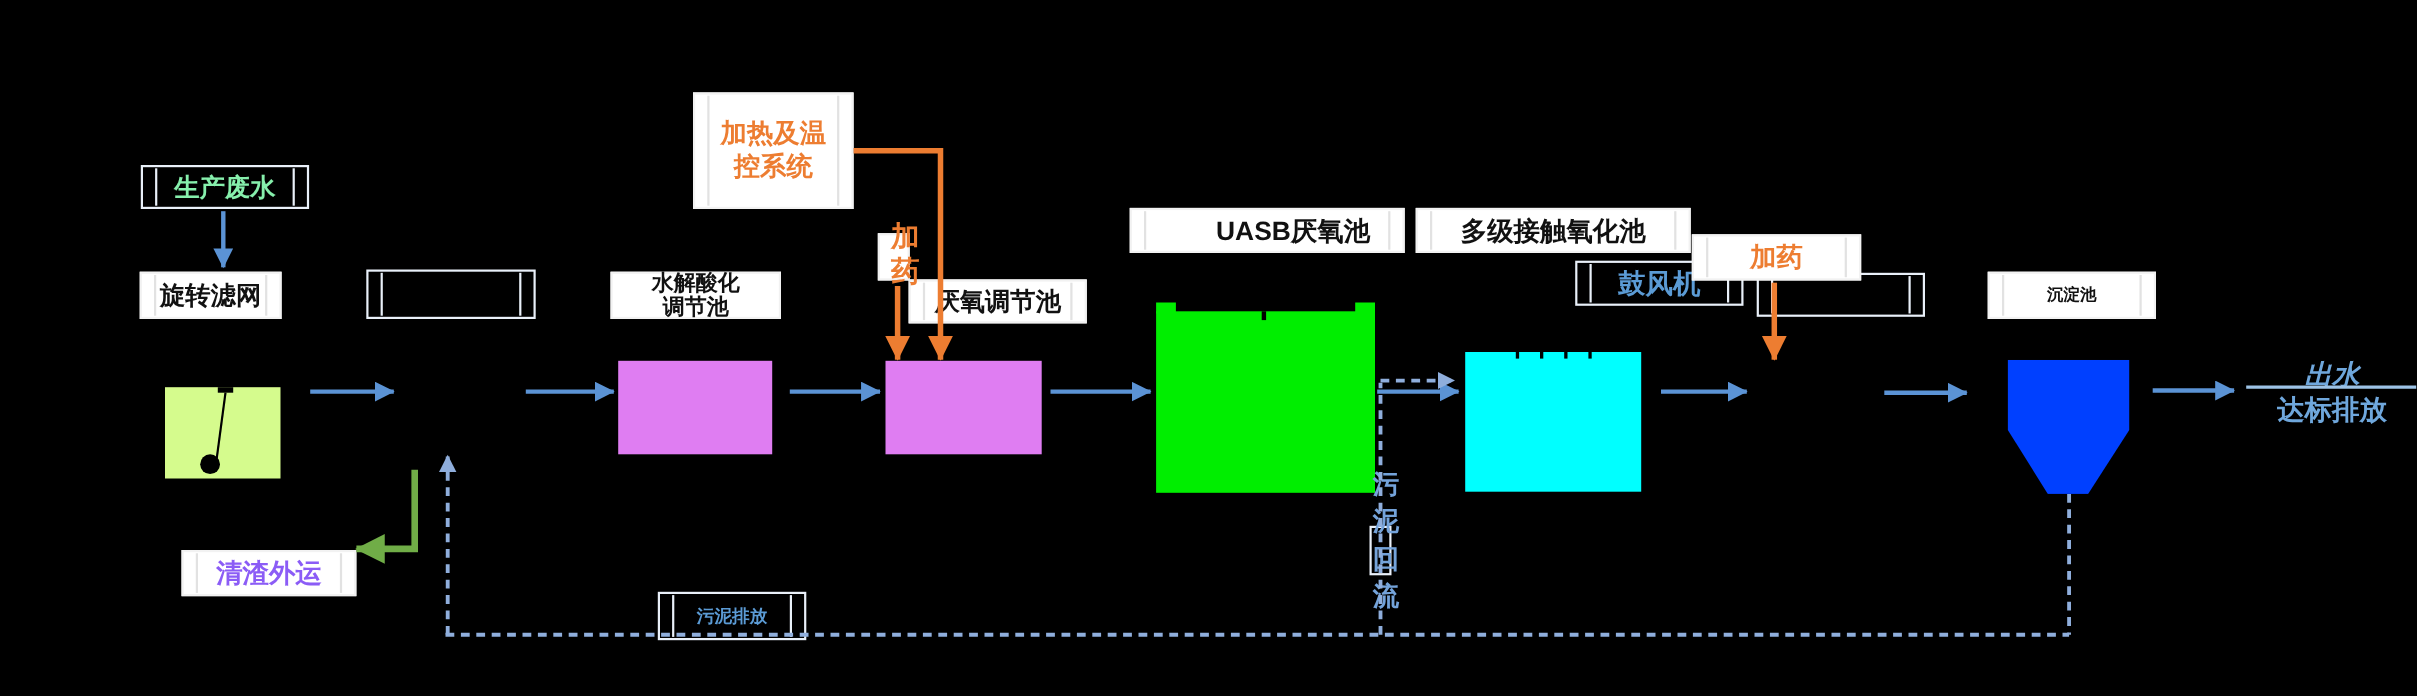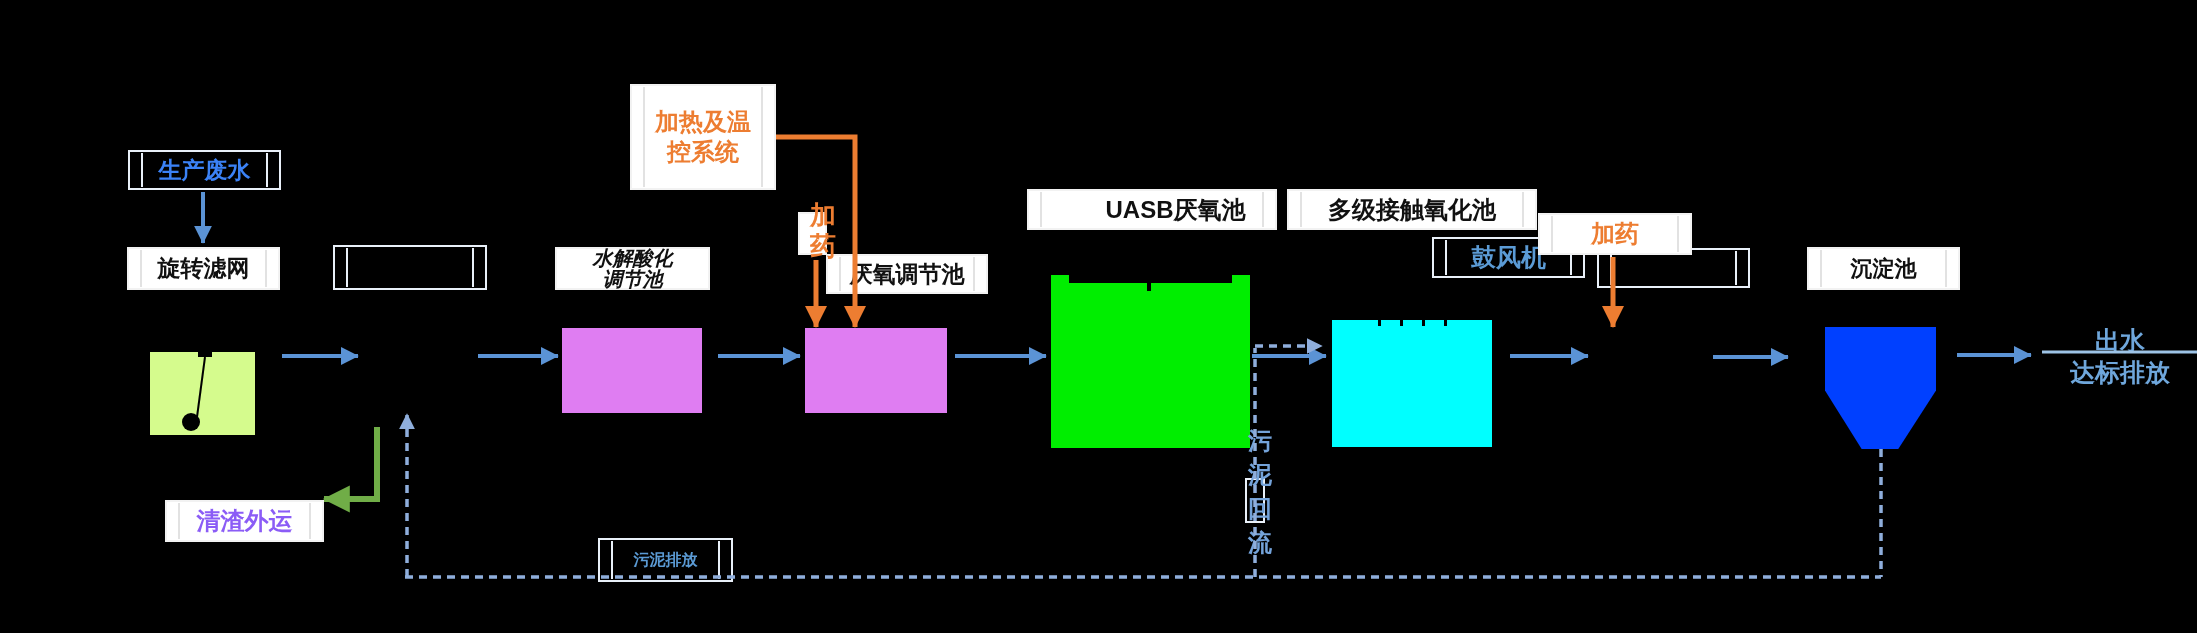--- a/index.html
+++ b/index.html
@@ -57,36 +57,36 @@
   <div class="tank" style="left:1400px;top:320px;width:3px;height:6px;background:#000;z-index:3;"></div>
   <div class="tank" style="left:1422px;top:320px;width:3px;height:6px;background:#000;z-index:3;"></div>
   <div class="tank" style="left:1444px;top:320px;width:3px;height:6px;background:#000;z-index:3;"></div>
 
   <div class="tank" style="left:1592px;top:327px;width:120px;height:86px;background:transparent;"></div>
 
   <div class="tank" style="left:1825px;top:327px;width:111px;height:122px;background:#0040FF;
               -webkit-clip-path:polygon(0 0,100% 0,100% 52%,66% 100%,33% 100%,0 52%);
               clip-path:polygon(0 0,100% 0,100% 52%,66% 100%,33% 100%,0 52%);"></div>
 
-  <div class="lbl dark cells" style="left:128px;top:150px;width:153px;height:40px;font-size:23px;color:#3b82f6;">
+  <div class="lbl dark cells" style="left:128px;top:150px;width:153px;height:40px;font-size:23px;color:#86efac;">
     <span>生产废水</span>
   </div>
 
-  <div class="lbl white cells" style="left:127px;top:247px;width:153px;height:43px;font-size:23px;">
+  <div class="lbl white cells" style="left:127px;top:247px;width:129px;height:43px;font-size:23px;">
     <span>旋转滤网</span>
   </div>
 
   <div class="lbl dark cells" style="left:333px;top:245px;width:154px;height:45px;"></div>
 
   <div class="lbl white cells two-line" style="left:630px;top:84px;width:146px;height:106px;font-size:24px;color:#ED7D31;line-height:30px;">
     <span>加热及温</span>
     <span>控系统</span>
   </div>
 
-  <div class="lbl white two-line" style="left:555px;top:247px;width:155px;height:43px;font-size:20px;font-style:italic;">
+  <div class="lbl white two-line" style="left:555px;top:247px;width:155px;height:43px;font-size:20px;">
     <span>水解酸化</span>
     <span>调节池</span>
   </div>
 
   <div class="lbl white" style="left:798px;top:212px;width:29px;height:43px;"></div>
   <div class="ftext vtext" style="left:806px;top:200px;width:34px;font-size:26px;line-height:31px;color:#ED7D31;">
     <span>加</span>
     <span>药</span>
   </div>
 
@@ -105,41 +105,41 @@
   <div class="lbl dark cells" style="left:1432px;top:237px;width:153px;height:41px;font-size:25px;color:#5B9BD5;z-index:9;">
     <span>鼓风机</span>
   </div>
 
   <div class="lbl white cells" style="left:1538px;top:213px;width:154px;height:42px;font-size:24px;color:#ED7D31;z-index:11;">
     <span>加药</span>
   </div>
 
   <div class="lbl dark cells" style="left:1597px;top:248px;width:153px;height:40px;z-index:8;"></div>
 
-  <div class="lbl white cells" style="left:1807px;top:247px;width:153px;height:43px;font-size:22px;text-align:center;">
+  <div class="lbl white cells" style="left:1807px;top:247px;width:153px;height:43px;font-size:15px;text-align:center;">
     <span>沉淀池</span>
   </div>
 
   <div class="lbl white cells" style="left:165px;top:500px;width:159px;height:42px;font-size:24px;color:#8b5cf6;">
     <span>清渣外运</span>
   </div>
 
   <div class="lbl dark cells" style="left:598px;top:538px;width:135px;height:44px;font-size:16px;color:#5B9BD5;">
     <span>污泥排放</span>
   </div>
 
   <div class="lbl dark" style="left:1245px;top:478px;width:20px;height:45px;z-index:8;"></div>
   <div class="ftext vtext" style="left:1244px;top:424px;width:32px;font-size:24px;line-height:34px;color:#74A3DA;">
     <span>污</span>
     <span>泥</span>
     <span>回</span>
     <span>流</span>
   </div>
 
-  <div class="ftext" style="left:2060px;top:324px;width:120px;font-size:25px;color:#6FA7DC;">
+  <div class="ftext" style="left:2060px;top:324px;width:120px;font-size:25px;color:#6FA7DC;font-style:italic;">
     <span>出水</span>
   </div>
   <div class="ftext" style="left:2055px;top:356px;width:130px;font-size:25px;color:#6FA7DC;">
     <span>达标排放</span>
   </div>
 
   <svg class="wires" width="2197" height="633" viewBox="0 0 2197 633">
     <defs>
       <marker id="mBlue" markerWidth="6" markerHeight="6" refX="4.3" refY="2.25" orient="auto">
         <path d="M0,0 L4.5,2.25 L0,4.5 z" fill="#5B93D5"></path>

